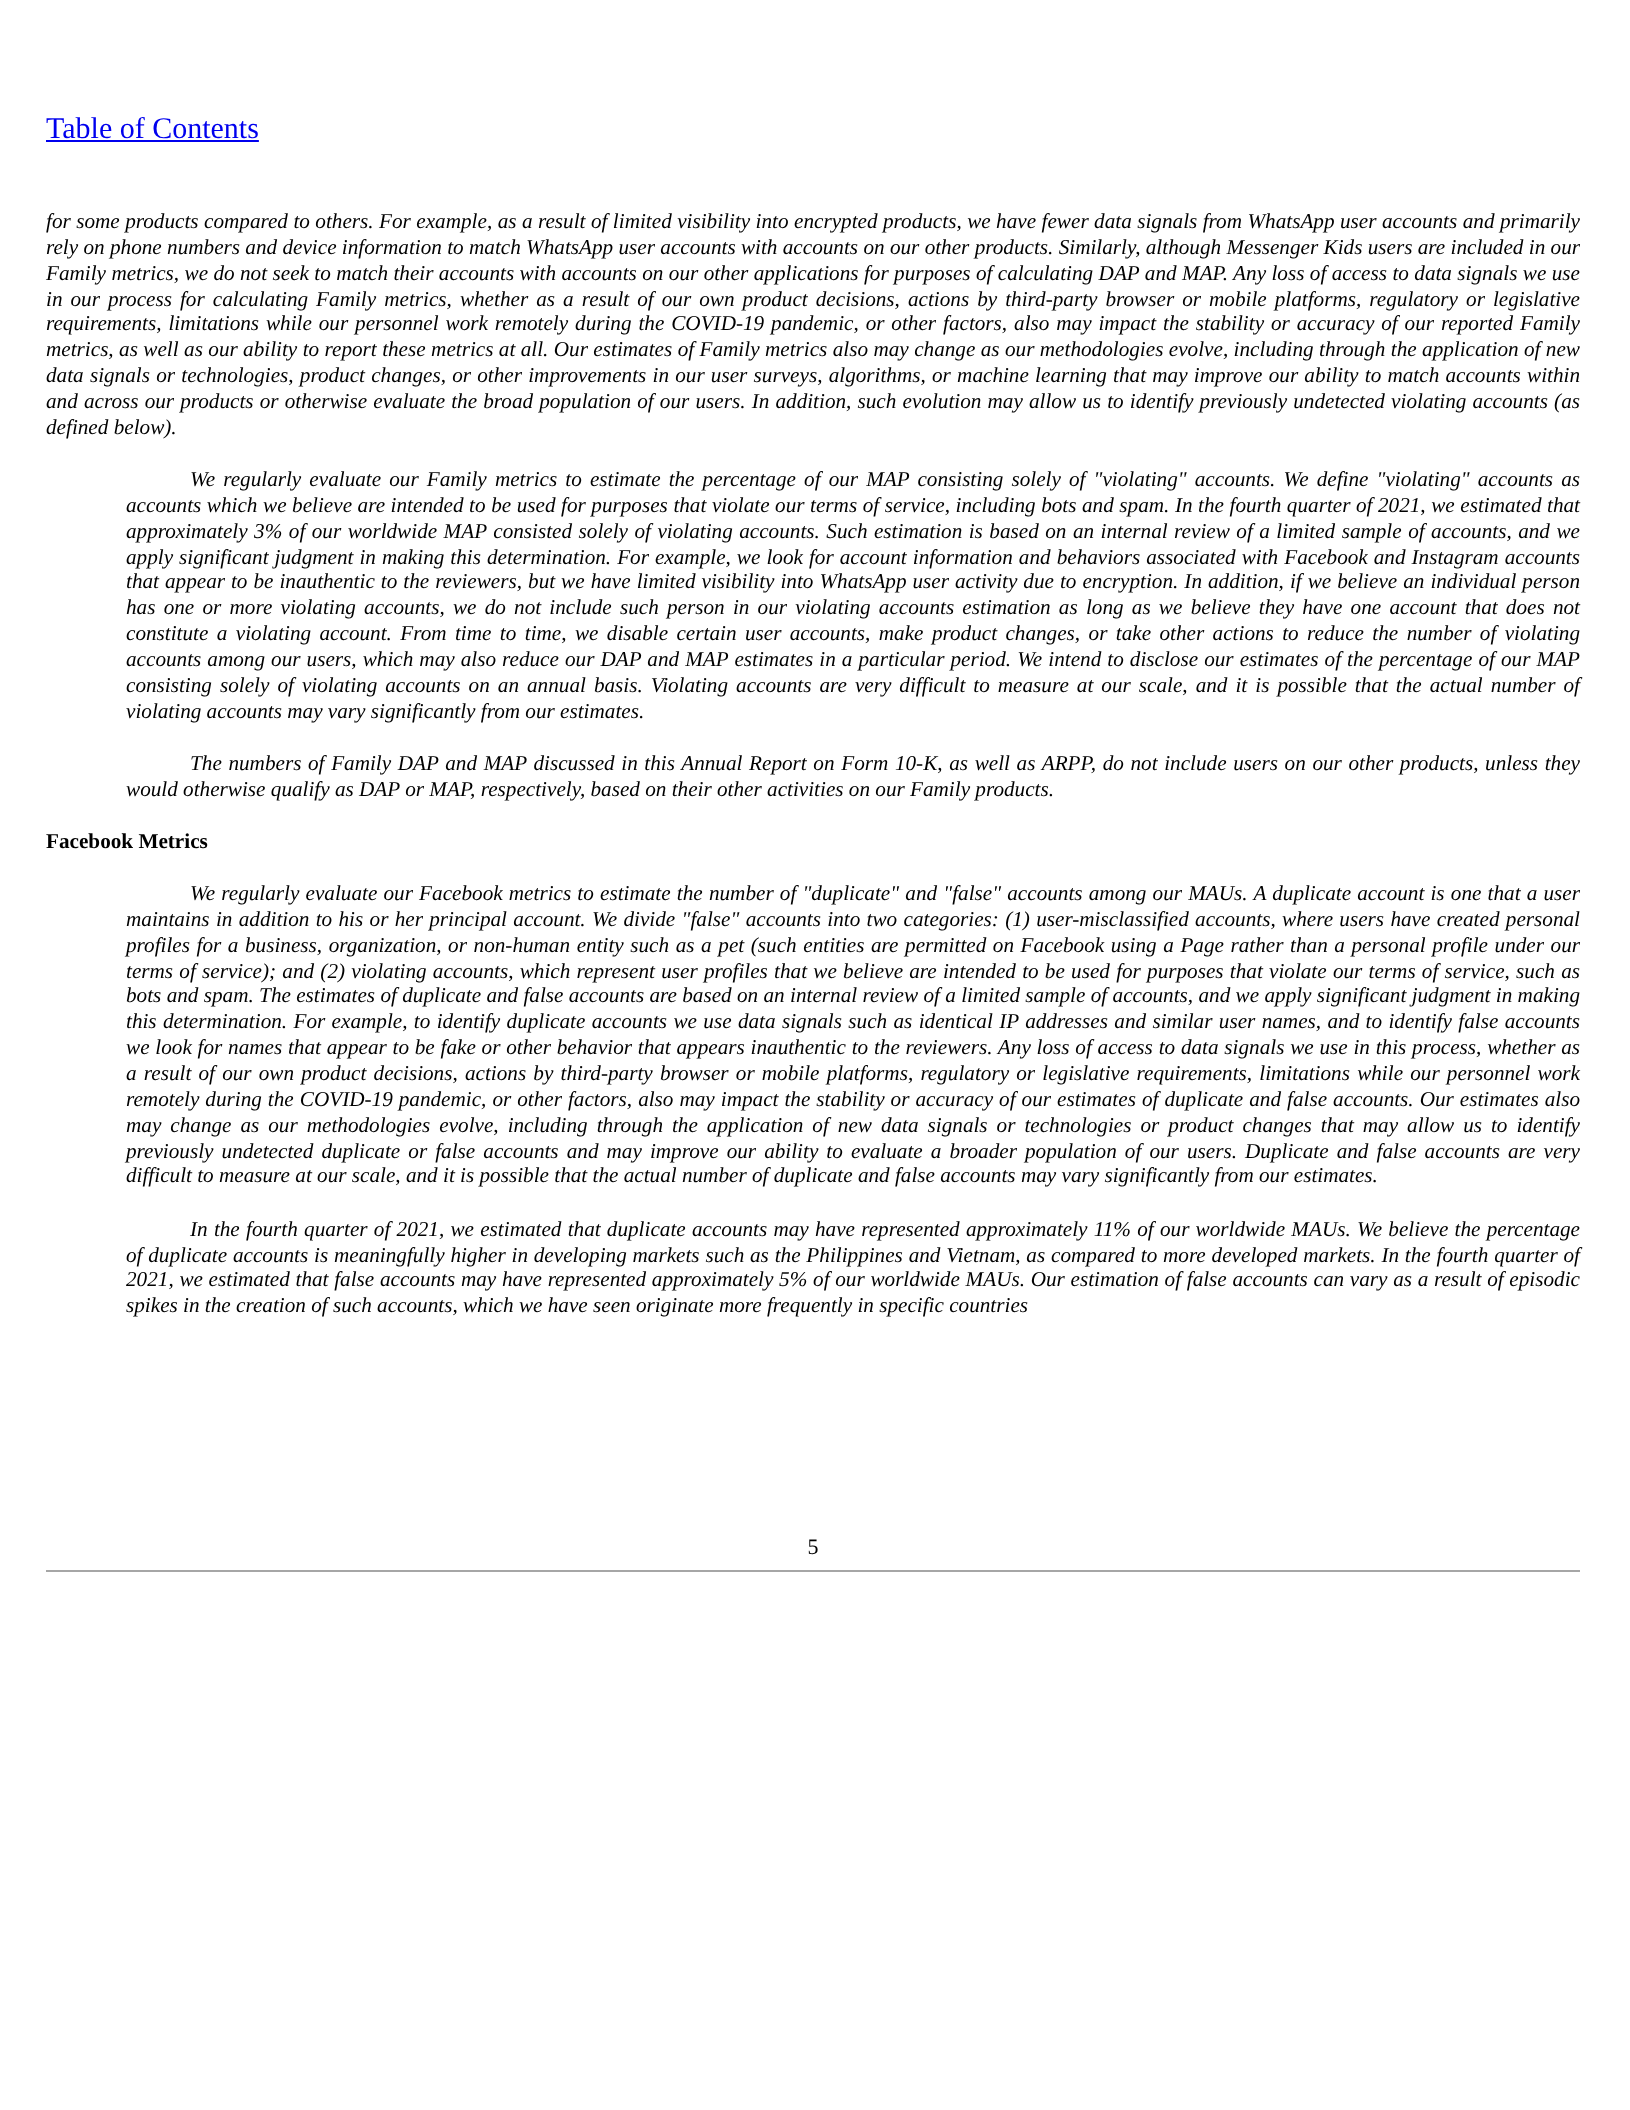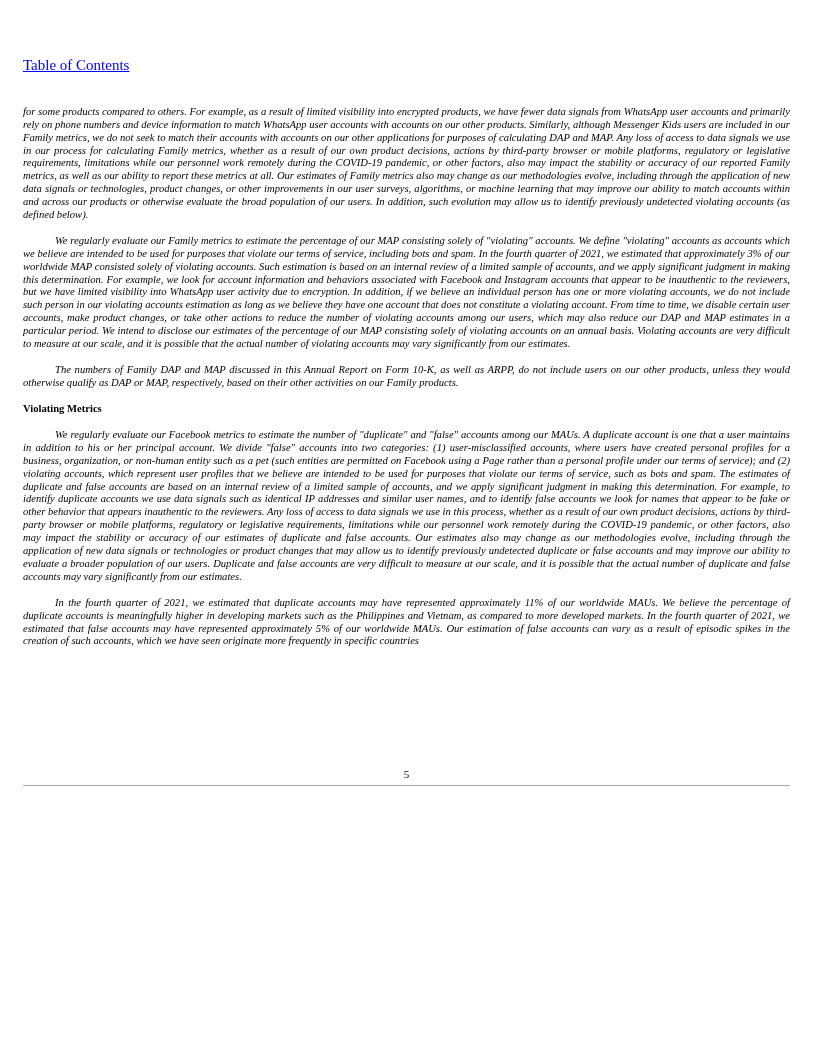--- a/index.html
+++ b/index.html
@@ -39,20 +39,21 @@
     }
     p.para {
       margin: 0 0 13.5px 0;
       font-size: 10.6px;
       line-height: 12.85px;
       text-align: justify;
       font-style: italic;
     }
     p.para.indent {
       text-indent: 32px;
+      margin-left: 40px;
     }
     .section-heading {
       margin: 0 0 13px 0;
       font-size: 10.6px;
       line-height: 12.85px;
       font-weight: bold;
     }
     .page-number {
       position: absolute;
       left: 0;
@@ -79,21 +80,21 @@
   <a class="toc-link">Table of Contents</a>
 
   <div class="body-text">
 
     <p class="para">for some products compared to others. For example, as a result of limited visibility into encrypted products, we have fewer data signals from WhatsApp user accounts and primarily rely on phone numbers and device information to match WhatsApp user accounts with accounts on our other products. Similarly, although Messenger Kids users are included in our Family metrics, we do not seek to match their accounts with accounts on our other applications for purposes of calculating DAP and MAP. Any loss of access to data signals we use in our process for calculating Family metrics, whether as a result of our own product decisions, actions by third-party browser or mobile platforms, regulatory or legislative requirements, limitations while our personnel work remotely during the COVID-19 pandemic, or other factors, also may impact the stability or accuracy of our reported Family metrics, as well as our ability to report these metrics at all. Our estimates of Family metrics also may change as our methodologies evolve, including through the application of new data signals or technologies, product changes, or other improvements in our user surveys, algorithms, or machine learning that may improve our ability to match accounts within and across our products or otherwise evaluate the broad population of our users. In addition, such evolution may allow us to identify previously undetected violating accounts (as defined below).</p>
 
     <p class="para indent">We regularly evaluate our Family metrics to estimate the percentage of our MAP consisting solely of "violating" accounts. We define "violating" accounts as accounts which we believe are intended to be used for purposes that violate our terms of service, including bots and spam. In the fourth quarter of 2021, we estimated that approximately 3% of our worldwide MAP consisted solely of violating accounts. Such estimation is based on an internal review of a limited sample of accounts, and we apply significant judgment in making this determination. For example, we look for account information and behaviors associated with Facebook and Instagram accounts that appear to be inauthentic to the reviewers, but we have limited visibility into WhatsApp user activity due to encryption. In addition, if we believe an individual person has one or more violating accounts, we do not include such person in our violating accounts estimation as long as we believe they have one account that does not constitute a violating account. From time to time, we disable certain user accounts, make product changes, or take other actions to reduce the number of violating accounts among our users, which may also reduce our DAP and MAP estimates in a particular period. We intend to disclose our estimates of the percentage of our MAP consisting solely of violating accounts on an annual basis. Violating accounts are very difficult to measure at our scale, and it is possible that the actual number of violating accounts may vary significantly from our estimates.</p>
 
     <p class="para indent">The numbers of Family DAP and MAP discussed in this Annual Report on Form 10-K, as well as ARPP, do not include users on our other products, unless they would otherwise qualify as DAP or MAP, respectively, based on their other activities on our Family products.</p>
 
-    <div class="section-heading">Violating Metrics</div>
+    <div class="section-heading">Facebook Metrics</div>
 
     <p class="para indent">We regularly evaluate our Facebook metrics to estimate the number of "duplicate" and "false" accounts among our MAUs. A duplicate account is one that a user maintains in addition to his or her principal account. We divide "false" accounts into two categories: (1) user-misclassified accounts, where users have created personal profiles for a business, organization, or non-human entity such as a pet (such entities are permitted on Facebook using a Page rather than a personal profile under our terms of service); and (2) violating accounts, which represent user profiles that we believe are intended to be used for purposes that violate our terms of service, such as bots and spam. The estimates of duplicate and false accounts are based on an internal review of a limited sample of accounts, and we apply significant judgment in making this determination. For example, to identify duplicate accounts we use data signals such as identical IP addresses and similar user names, and to identify false accounts we look for names that appear to be fake or other behavior that appears inauthentic to the reviewers. Any loss of access to data signals we use in this process, whether as a result of our own product decisions, actions by third-party browser or mobile platforms, regulatory or legislative requirements, limitations while our personnel work remotely during the COVID-19 pandemic, or other factors, also may impact the stability or accuracy of our estimates of duplicate and false accounts. Our estimates also may change as our methodologies evolve, including through the application of new data signals or technologies or product changes that may allow us to identify previously undetected duplicate or false accounts and may improve our ability to evaluate a broader population of our users. Duplicate and false accounts are very difficult to measure at our scale, and it is possible that the actual number of duplicate and false accounts may vary significantly from our estimates.</p>
 
     <p class="para indent">In the fourth quarter of 2021, we estimated that duplicate accounts may have represented approximately 11% of our worldwide MAUs. We believe the percentage of duplicate accounts is meaningfully higher in developing markets such as the Philippines and Vietnam, as compared to more developed markets. In the fourth quarter of 2021, we estimated that false accounts may have represented approximately 5% of our worldwide MAUs. Our estimation of false accounts can vary as a result of episodic spikes in the creation of such accounts, which we have seen originate more frequently in specific countries</p>
 
   </div>
 
   <div class="page-number">5</div>
 
   <div class="page-rule"></div>

